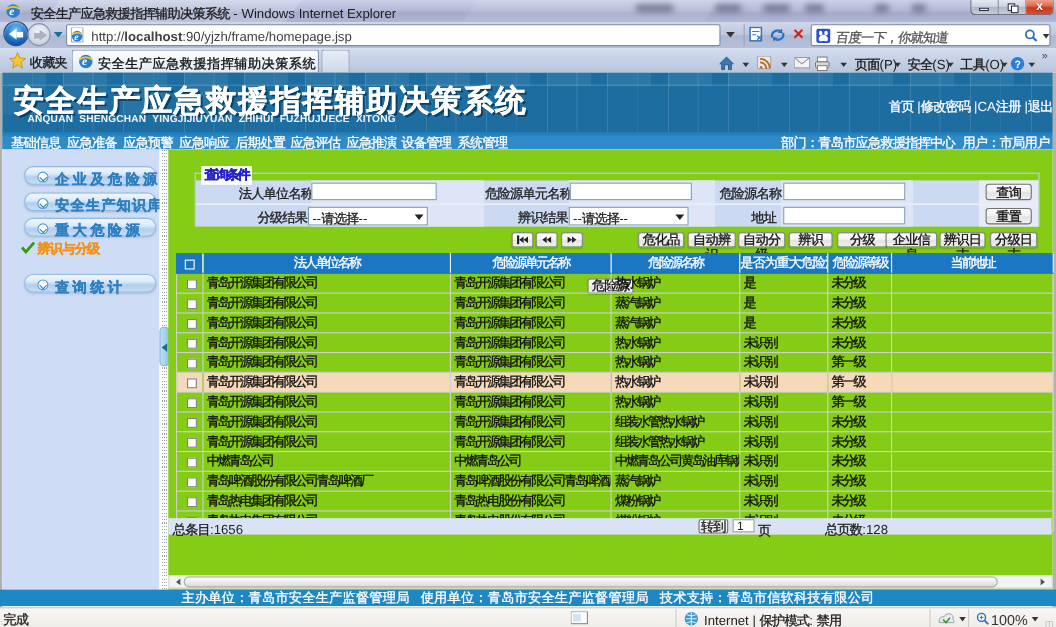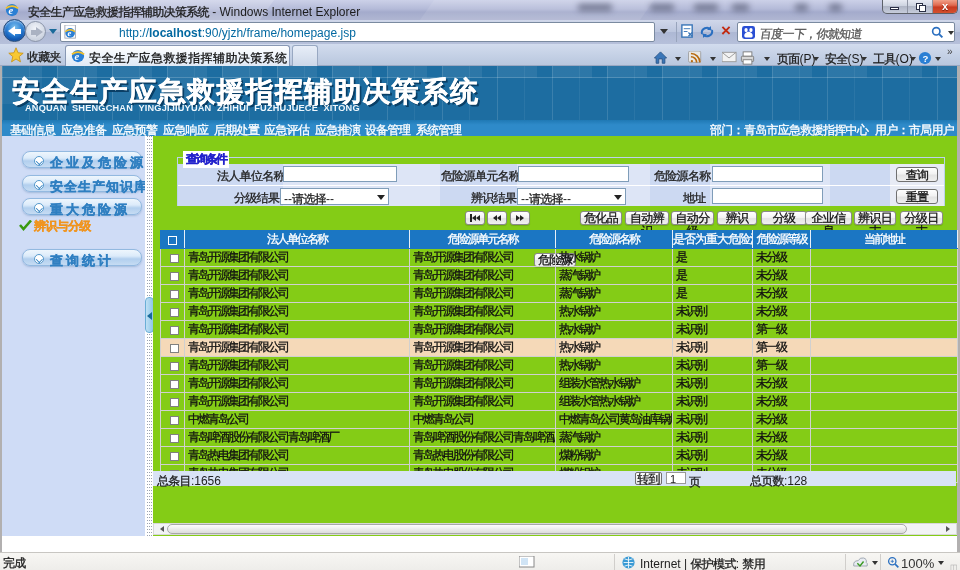--- a/index.html
+++ b/index.html
@@ -28,21 +28,21 @@
 .circle{position:absolute;border-radius:50%;}
 #backbtn{left:3px;top:-1px;width:23px;height:23px;background:radial-gradient(circle at 50% 35%,#7ec2ee 0%,#2a7fd4 45%,#0a4faa 75%,#063a80 100%);border:1px solid #2a4e7a;box-shadow:inset 0 1px 2px rgba(255,255,255,.6);}
 #fwdbtn{left:25px;top:1px;width:21px;height:21px;background:radial-gradient(circle at 50% 35%,#f2f5fa 0%,#d5dbe6 55%,#b9c2d2 100%);border:1px solid #8a94a8;}
 .arrowL{position:absolute;left:4px;top:6px;width:0;height:0;border:5px solid transparent;border-right:7px solid #fff;border-left:none;}
 .arrowLbar{position:absolute;left:11px;top:9px;width:6px;height:5px;background:#fff;}
 .arrowR{position:absolute;left:10px;top:5px;width:0;height:0;border:5px solid transparent;border-left:7px solid #aab2c2;border-right:none;}
 .arrowRbar{position:absolute;left:5px;top:8px;width:6px;height:5px;background:#aab2c2;}
 #addrdrop{position:absolute;left:49px;top:9px;width:0;height:0;border:4px solid transparent;border-top:5px solid #1a6a9a;}
 #addrfield{position:absolute;left:60px;top:2px;width:595px;height:20px;background:#fff;border:1px solid #7a8aa0;border-radius:2px;}
 #addrfield .picon{position:absolute;left:3px;top:2px;width:14px;height:14px;}
-#addrfield .url{position:absolute;left:22px;top:3px;font-size:12px;color:#0369a1;margin-left:36px;}
+#addrfield .url{position:absolute;left:22px;top:3px;font-size:12px;color:#404040;}
 .abtn{position:absolute;top:2px;width:21px;height:20px;}
 #searchbox{position:absolute;left:737px;top:2px;width:218px;height:20px;background:#fff;border:1px solid #7a8aa0;border-radius:2px;}
 
 #tabrow{position:absolute;left:0;top:44px;width:960px;height:22px;
  background:linear-gradient(180deg,#d2dcee 0%,#b9c7de 100%);border-bottom:1px solid #9aa8c2;}
 .star{position:absolute;left:8px;top:3px;width:16px;height:16px;}
 #favlabel{position:absolute;left:27px;top:5px;font-size:12px;color:#1a1a1a;}
 #tab1{position:absolute;left:65px;top:1px;width:225px;height:21px;background:linear-gradient(180deg,#fdfeff 0%,#f0f5fb 45%,#dfe8f4 100%);border:1px solid #8898b4;border-bottom:none;border-radius:3px 3px 0 0;}
 #tab1 .ticon{position:absolute;left:5px;top:3px;width:14px;height:14px;}
 #tab1 .ttxt{position:absolute;left:23px;top:4px;font-size:12px;color:#111;letter-spacing:0;}
@@ -268,20 +268,21 @@
 </div>
 
 <div id="vp">
  <div id="phead">
   <div class="grid"></div>
         <div class="hline"></div>
         <div style="position:absolute;left:0;top:0;width:100%;height:12px;background:repeating-linear-gradient(90deg,rgba(255,255,255,.07) 0 40px,rgba(255,255,255,0) 40px 55px);"></div>
         <div style="position:absolute;left:0;top:12px;width:230px;height:26px;background:repeating-linear-gradient(90deg,rgba(255,255,255,.05) 0 40px,rgba(255,255,255,0) 40px 55px);"></div>
   <div id="ptitle" class="cjk">安全生产应急救援指挥辅助决策系统</div>
   <div id="psub">ANQUAN&nbsp; SHENGCHAN&nbsp; YINGJIJIUYUAN&nbsp; ZHIHUI&nbsp; FUZHUJUECE&nbsp; XITONG</div>
+  <div id="plinks"><span class="cjk">首页</span> |<span class="cjk">修改密码</span> |CA<span class="cjk">注册</span> |<span class="cjk">退出</span></div>
  </div>
  <div id="pmenu">
   <span class="mi cjk" style="left:8px;">基础信息</span>
   <span class="mi cjk" style="left:59px;">应急准备</span>
   <span class="mi cjk" style="left:110px;">应急预警</span>
   <span class="mi cjk" style="left:161px;">应急响应</span>
   <span class="mi cjk" style="left:212px;">后期处置</span>
   <span class="mi cjk" style="left:262px;">应急评估</span>
   <span class="mi cjk" style="left:313px;">应急推演</span>
   <span class="mi cjk" style="left:363px;">设备管理</span>
@@ -546,20 +547,21 @@
    </div>
    <div id="hscroll">
     <span class="la" style="left:2px;"><span class="trl"></span></span>
     <div class="thumb"></div>
     <span class="ra" style="right:2px;"><span class="trr"></span></span>
    </div>
   </div>
  </div>
 </div>
 
+<div id="pfoot"><span class="cjk">主办单位：青岛市安全生产监督管理局</span>&nbsp;&nbsp;&nbsp;<span class="cjk">使用单位：青岛市安全生产监督管理局</span>&nbsp;&nbsp;&nbsp;<span class="cjk">技术支持：青岛市信软科技有限公司</span></div>
 
 <div id="statusbar">
  <span class="abs cjk" style="left:3px;top:2px;">完成</span>
  <span class="abs" style="left:519px;top:3px;"><svg width="16" height="12" viewBox="0 0 16 12">
           <rect x="0" y="0" width="15" height="11" fill="#fff" stroke="#888"></rect>
           <rect x="2" y="2" width="7" height="7" fill="#d0e4f5"></rect>
         </svg></span>
  <span class="abs" style="left:622px;top:3px;"><svg width="13" height="13" viewBox="0 0 16 16">
           <circle cx="8" cy="8" r="7.5" fill="#3a9ad4"></circle>
           <path d="M2 8 h12 M8 1 v14 M3 3.5 q5 3 10 0 M3 12.5 q5 -3 10 0" stroke="#fff" fill="none"></path>

